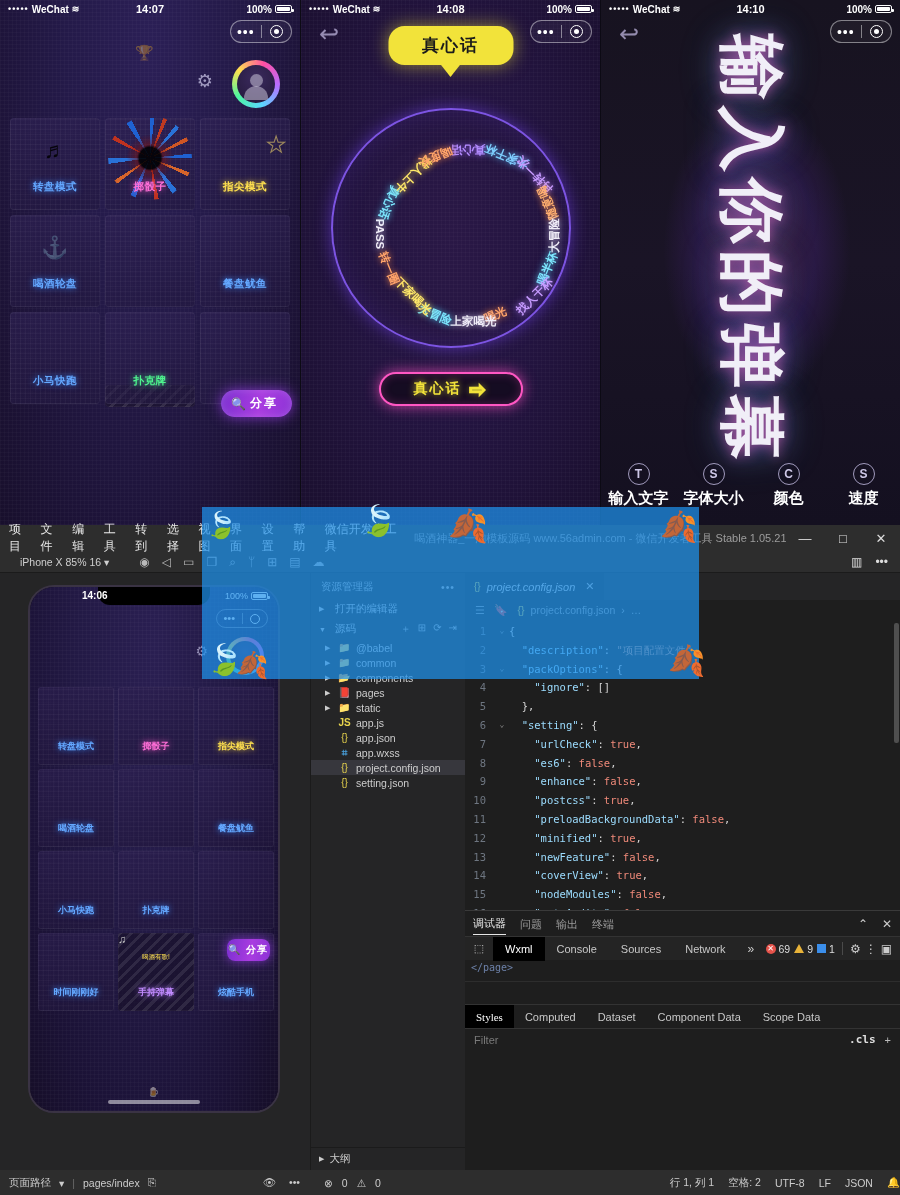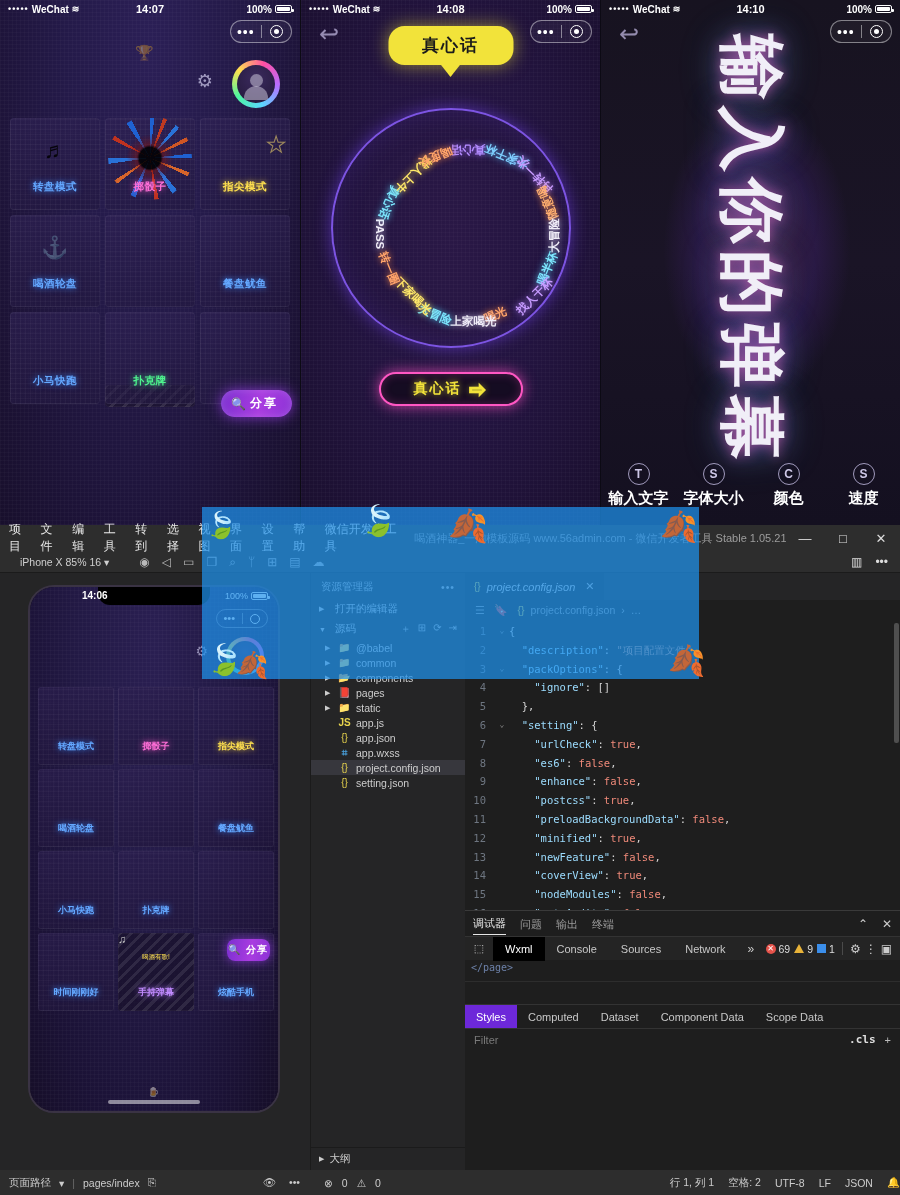--- a/index.html
+++ b/index.html
@@ -321,21 +321,21 @@
   .sq-i { width: 9px; height: 9px; background: #3b8eea; }
   .counts .sep { width: 1px; height: 13px; background: #4a4a4a; margin: 0 3px; }
   .counts .ic { color: #ccc; font-size: 12px; }
   .dbg-snip { height: 22px; padding: 2px 6px; color: #6c80a8;
               font-family: "DejaVu Sans Mono", monospace; font-size: 10px;
               border-bottom: 1px solid #2d2d2d; }
   .styles-row { height: 24px; display: flex; align-items: stretch; gap: 0;
                 border-top: 1px solid #333; margin-top: 22px; }
   .sr-tab { padding: 0 11px; display: flex; align-items: center; color: #c8c8c8;
             font-size: 11px; }
-  .sr-tab.on { background: #6d28d9; color: #fff; }
+  .sr-tab.on { background: #000000; color: #fff; font-family: Liberation Serif, serif; }
   .filter-row { height: 22px; display: flex; align-items: center; padding: 0 9px;
                 border-top: 1px solid #333; color: #7a7a7a; font-size: 11px; }
   .filter-row .cls { margin-left: auto; color: #ddd;
                      font-family: "DejaVu Sans Mono", monospace; font-weight: bold; }
   .filter-row .plus { color: #bbb; margin-left: 9px; }
 
   
   .ide-status { position: absolute; left: 0; right: 0; bottom: 0; height: 25px;
                 background: #2d2d2d; display: flex; align-items: center;
                 color: #ccc; font-size: 10.5px; }

